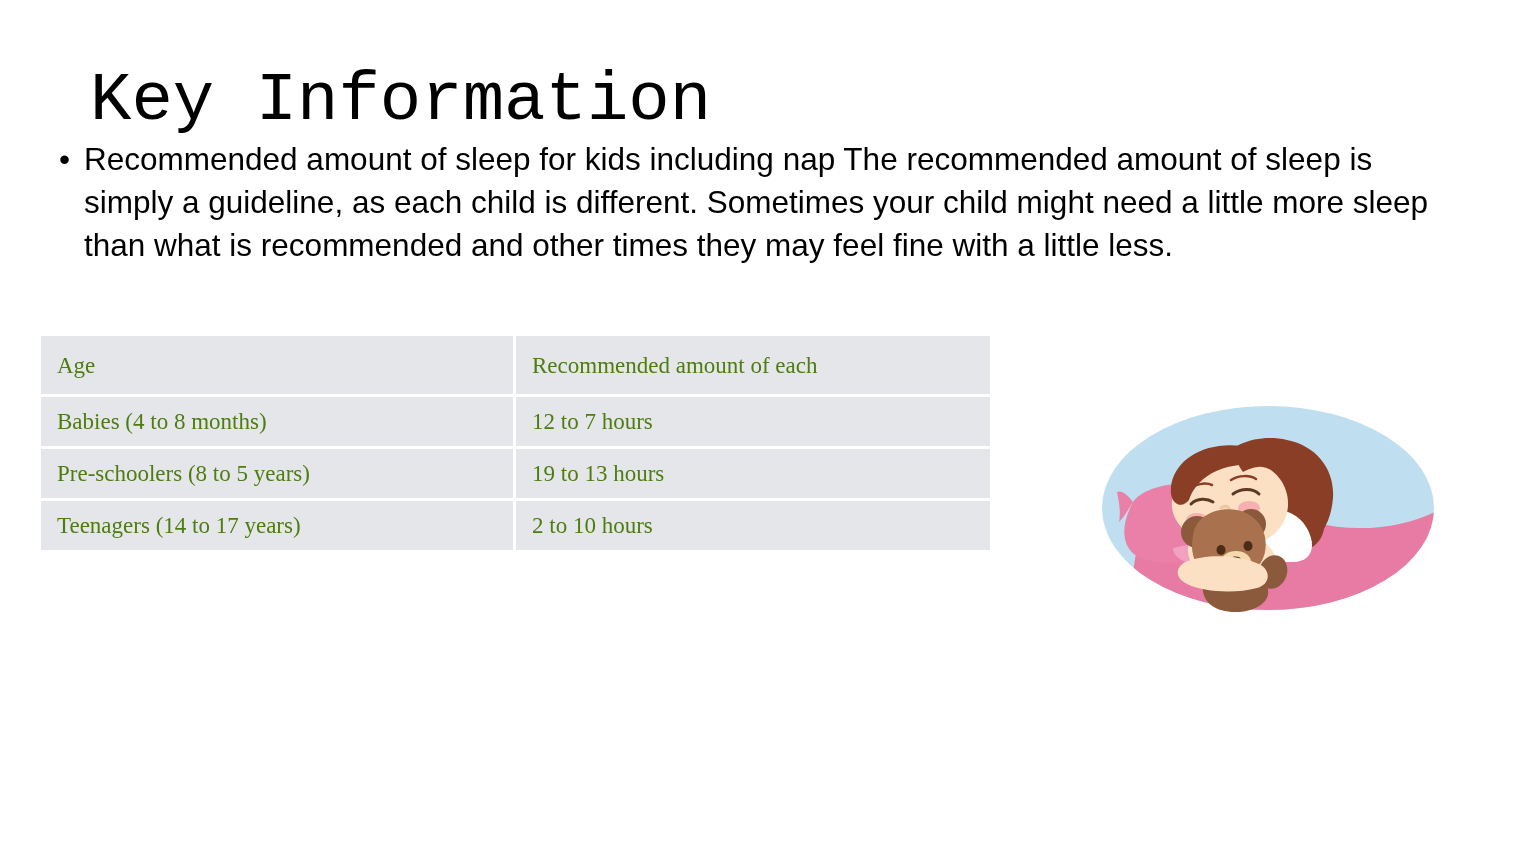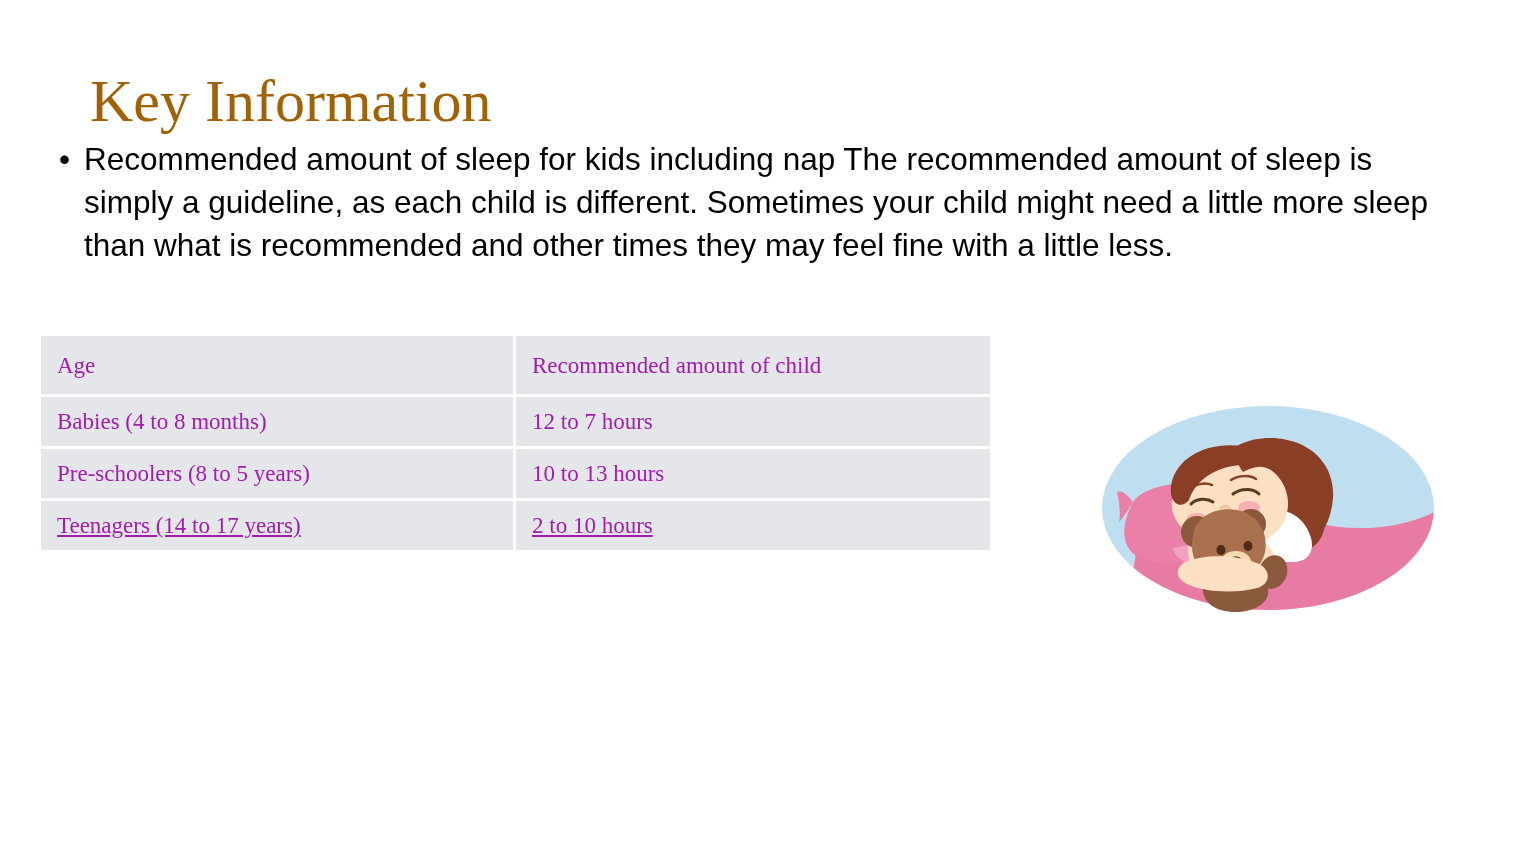--- a/index.html
+++ b/index.html
@@ -14,24 +14,24 @@
     overflow: hidden;
     font-family: "Liberation Sans", sans-serif;
     -webkit-font-smoothing: antialiased;
   }
 
   
   #slide-title {
     position: absolute;
     left: 90px;
     top: 66px;
-    font-family: Liberation Serif, serif;
-    font-size: 60px;
+    font-family: Liberation Mono, monospace;
+    font-size: 69px;
     line-height: 70px;
-    color: #a16207;
+    color: #000000;
     white-space: nowrap;
   }
 
   
   #body-block {
     position: absolute;
     left: 57px;
     top: 138px;
     width: 1372px;
   }
@@ -54,37 +54,36 @@
   
   #sleep-table {
     position: absolute;
     left: 41px;
     top: 336px;
     width: 949px;
     border-collapse: separate;
     border-spacing: 0;
     font-family: "Liberation Serif", serif;
     font-size: 23px;
-    color: #a21caf;
+    color: #4d7c0f;
     table-layout: fixed;
   }
   #sleep-table td {
     background: #e5e6ea;
     padding: 9px 14px 9px 16px;
     vertical-align: middle;
     border-bottom: 3px solid #ffffff;
     border-right: 3px solid #ffffff;
     line-height: 31px;
   }
   #sleep-table td:last-child {
     border-right: none;
   }
   #sleep-table tr:last-child td {
     border-bottom: none;
-    text-decoration: underline;
   }
   #sleep-table col.c-age { width: 475px; }
   #sleep-table col.c-rec { width: 474px; }
 
   .row-header td { height: 40px; }
   .row-tall td    { height: 66px; }
   .row-std td     { height: 30px; }
 
   
   #illustration {
@@ -109,29 +108,29 @@
 </div>
 
 <table id="sleep-table">
   <colgroup>
     <col class="c-age">
     <col class="c-rec">
   </colgroup>
   <tbody>
     <tr class="row-header">
       <td>Age</td>
-      <td>Recommended amount of child</td>
+      <td>Recommended amount of each</td>
     </tr>
     <tr class="row-std">
       <td>Babies (4 to 8 months)</td>
       <td>12 to 7 hours</td>
     </tr>
     <tr class="row-std">
       <td>Pre-schoolers (8 to 5 years)</td>
-      <td>10 to 13 hours</td>
+      <td>19 to 13 hours</td>
     </tr>
     <tr class="row-std">
       <td>Teenagers (14 to 17 years)</td>
       <td>2 to 10 hours</td>
     </tr>
   </tbody>
 </table>
 
 <div id="illustration">
   <svg viewBox="0 0 440 230" xmlns="http://www.w3.org/2000/svg">

